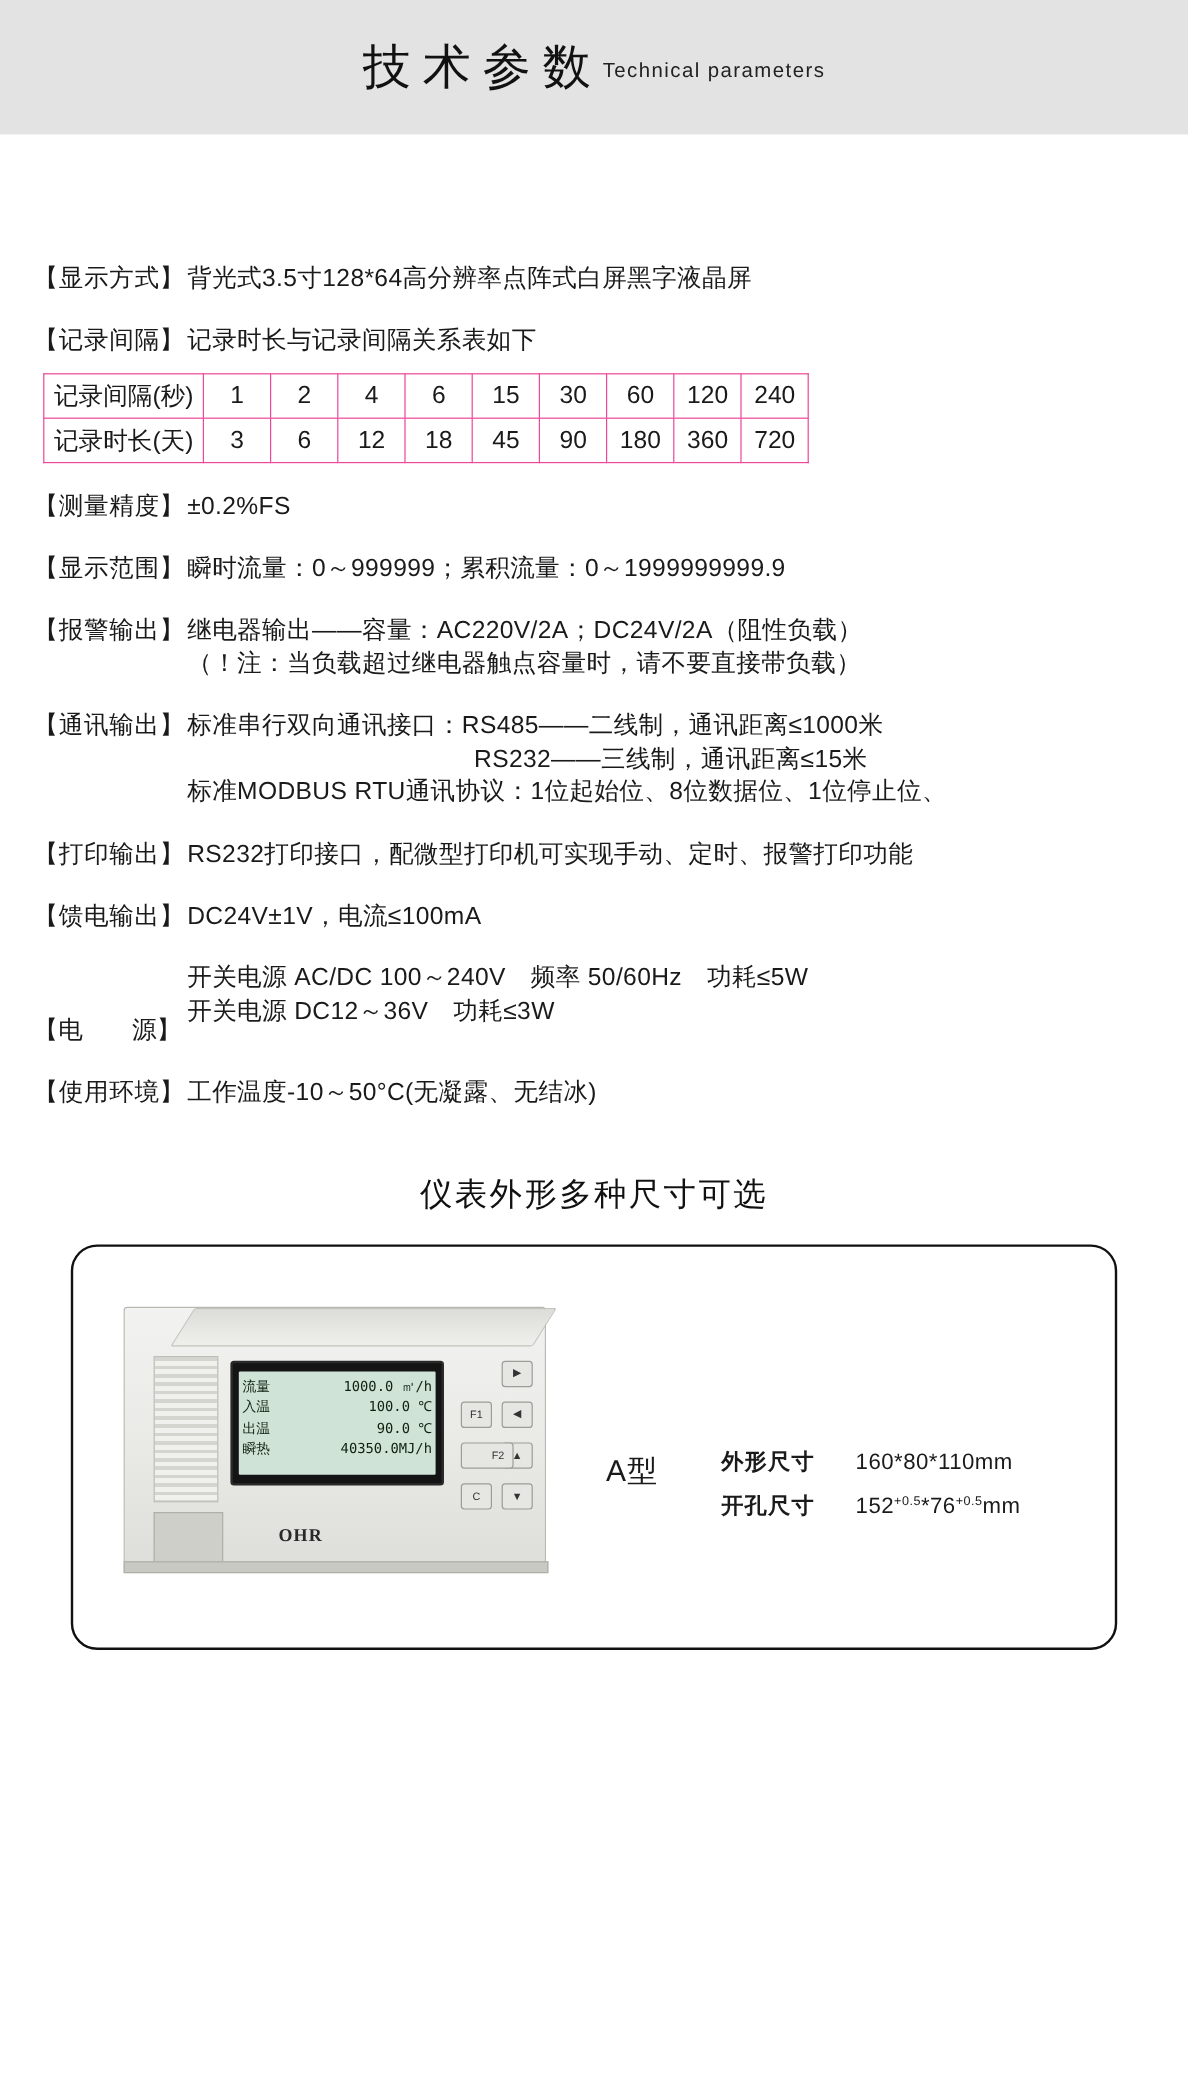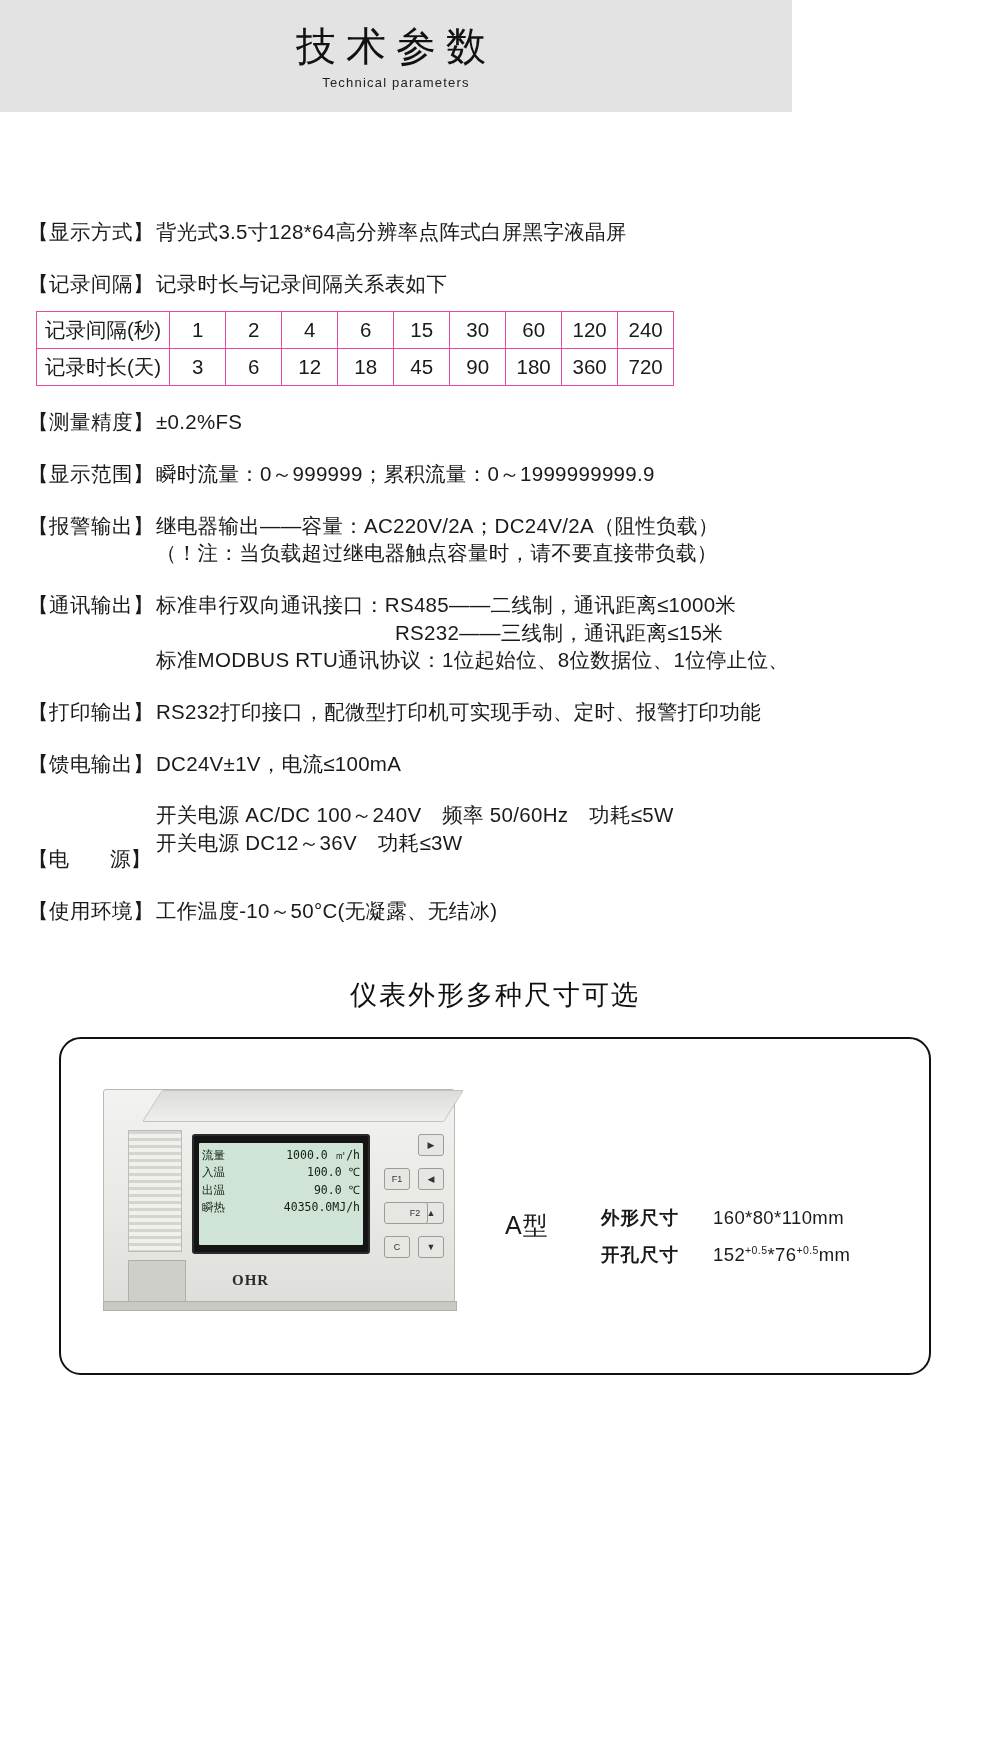--- a/index.html
+++ b/index.html
@@ -10,38 +10,38 @@
     width: 990px;
     height: 1747px;
     background: #ffffff;
     font-family: "Liberation Sans", "DejaVu Sans", sans-serif;
     color: #1a1a1a;
     overflow: hidden;
   }
 
   
   .header {
-    width: 792px;
+    width: 990px;
     height: 112px;
     background: #e3e3e3;
     display: flex;
-    flex-direction: column;
+    flex-direction: row;
     align-items: center;
     justify-content: center;
     box-sizing: border-box;
   }
   .header-title-cn {
     font-size: 40px;
     letter-spacing: 10px;
     color: #111;
     line-height: 1.15;
     font-weight: normal;
   }
   .header-title-en {
-    font-size: 13px;
+    font-size: 17px;
     letter-spacing: 1.2px;
     color: #222;
     margin-top: 6px;
   }
 
   
   .spec-body {
     padding: 106px 30px 0 28px;
     box-sizing: border-box;
   }
@@ -164,21 +164,21 @@
     width: 56px;
     height: 40px;
     background: #cfcfc9;
     border: 1px solid #b0b0aa;
   }
   .dev-screen {
     position: absolute;
     left: 88px;
     top: 44px;
     width: 178px;
-    height: 120px;
+    height: 104px;
     background: #141414;
     border: 2px solid #2a2a2a;
     border-radius: 3px;
     padding: 7px 5px;
     box-sizing: border-box;
   }
   .lcd {
     width: 100%;
     height: 100%;
     background: #cfe3d6;

